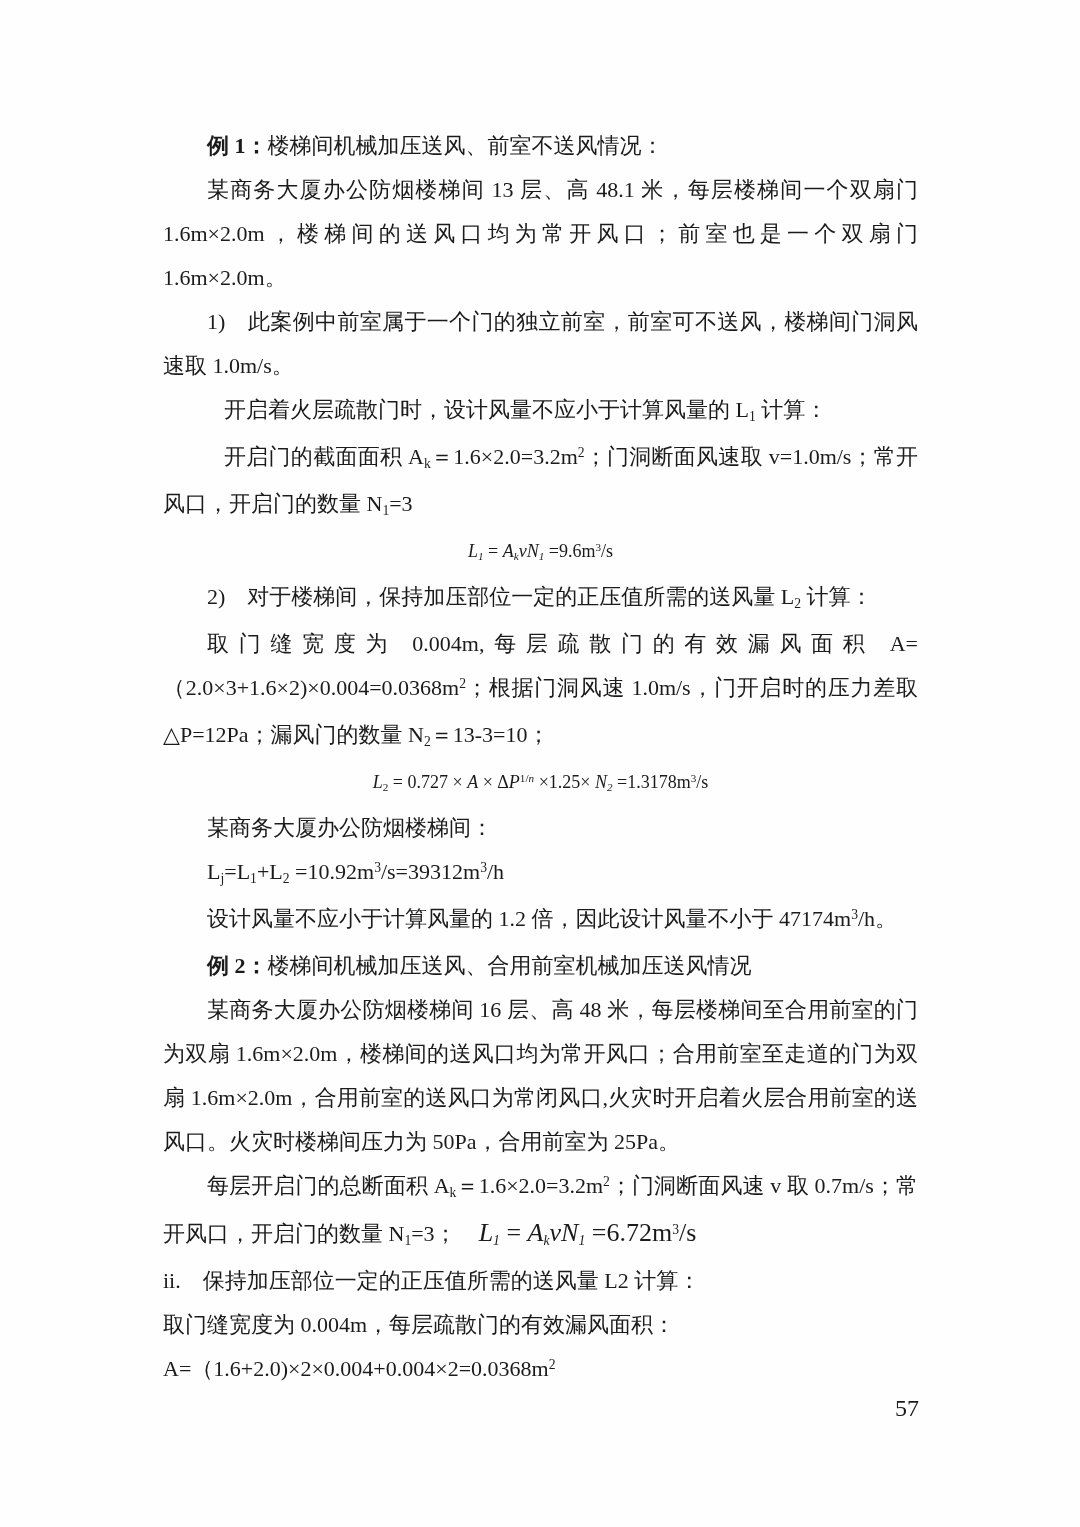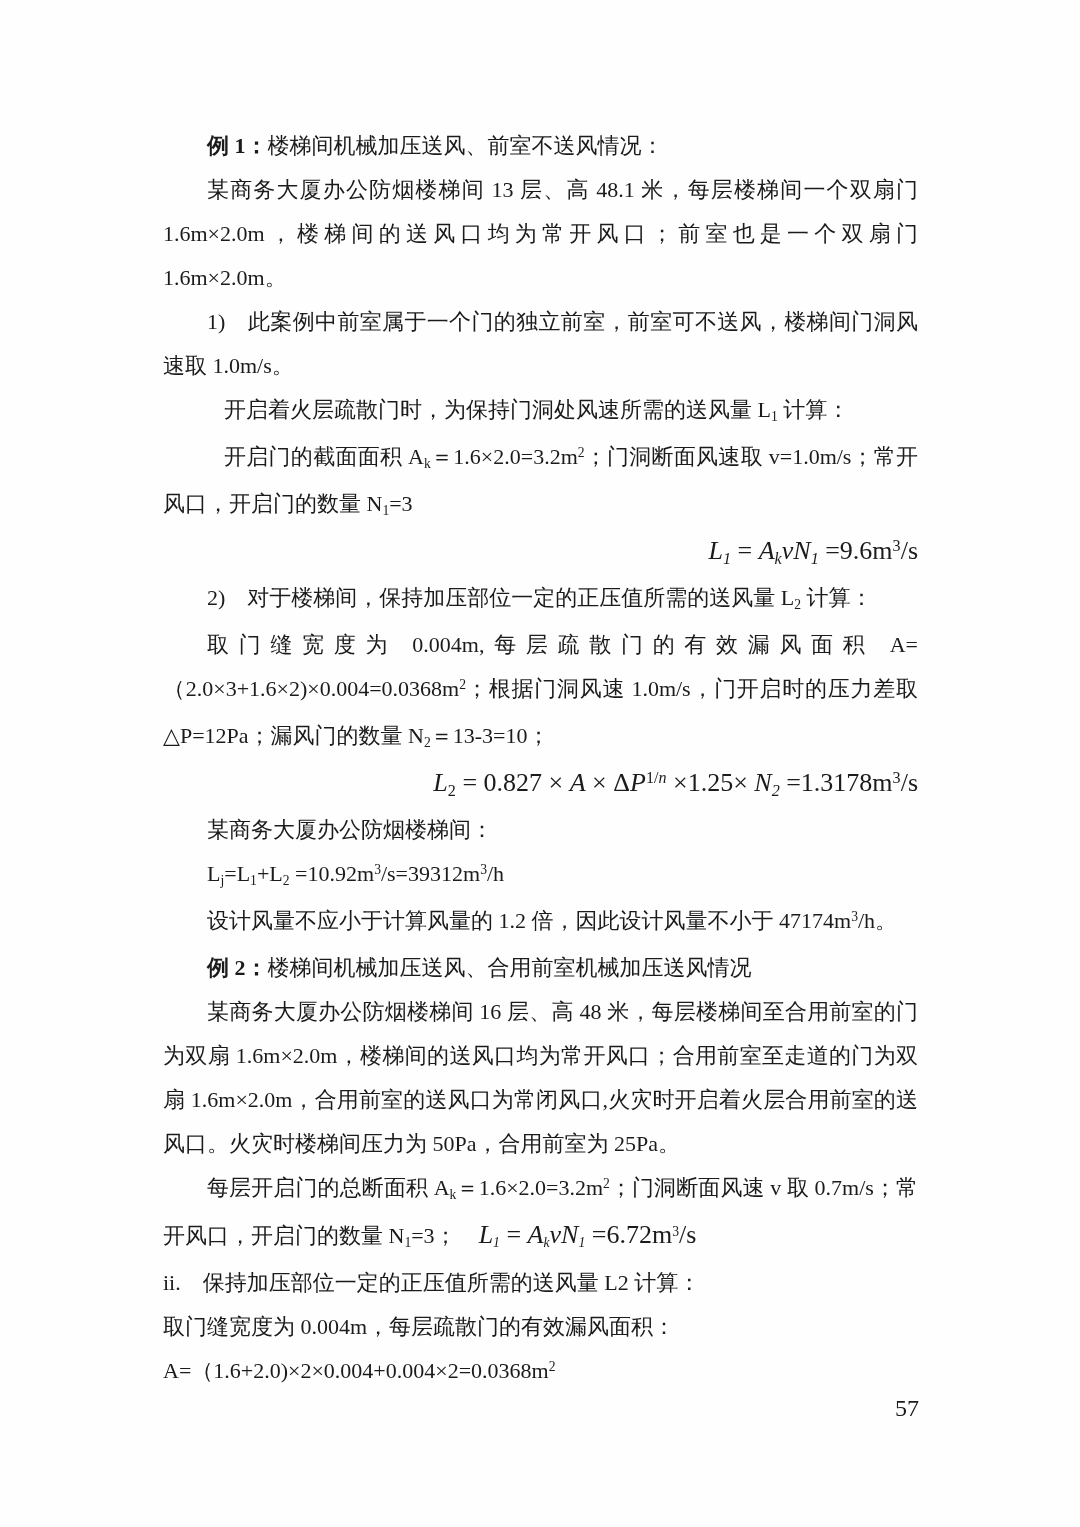--- a/index.html
+++ b/index.html
@@ -21,21 +21,21 @@
     font-size:22px;
     line-height:44px;
     text-align:justify;
   }
   .content p{margin:0;padding:0;}
   
   .ind2{text-indent:44px;}          
   .ind28{text-indent:61px;}         
   .blk77{margin-left:77px;}         
   .blk55{margin-left:55px;}         
-  .fml{font-size:26px;line-height:44px;text-align:right;margin:4px 0 2px 0;}
+  .fml{font-size:18px;line-height:44px;text-align:center;margin:4px 0 2px 0;}
   .f1{padding-left:100px;}
   .f2{padding-left:76px;}
   .fm2{font-size:26px;}
   
   .b{font-weight:700;}
   .it{font-style:italic;}
   .sb{font-size:0.62em;position:relative;top:0.28em;}
   .sp{font-size:0.62em;position:relative;top:-0.52em;}
   .pagenum{
     position:absolute;
@@ -46,26 +46,26 @@
   }
 </style>
 </head>
 <body>
 
 <div class="page">
   <div class="content">
       <p class="ind2"><span class="b">例 1：</span><span>楼梯间机械加压送风、前室不送风情况：</span></p>
       <p class="ind2"><span>某商务大厦办公防烟楼梯间 13 层、高 48.1 米，每层楼梯间一个双扇门 1.6m×2.0m，楼梯间的送风口均为常开风口；前室也是一个双扇门 1.6m×2.0m。</span></p>
       <p class="ind2"><span>1)　此案例中前室属于一个门的独立前室，前室可不送风，楼梯间门洞风速取 1.0m/s。</span></p>
-      <p class="ind28"><span>开启着火层疏散门时，为保持门洞处风速所需的送风量 L</span><span class="sb">1</span><span> 计算：</span></p>
+      <p class="ind28"><span>开启着火层疏散门时，设计风量不应小于计算风量的 L</span><span class="sb">1</span><span> 计算：</span></p>
       <p class="ind28"><span>开启门的截面面积 A</span><span class="sb">k</span><span>＝1.6×2.0=3.2m</span><span class="sp">2</span><span>；门洞断面风速取 v=1.0m/s；常开风口，开启</span><span>门的数量 N</span><span class="sb">1</span><span>=3</span></p>
       <p class="fml f1"><span class="it">L</span><span class="it sb">1</span><span> = </span><span class="it">A</span><span class="it sb">k</span><span class="it">vN</span><span class="it sb">1</span><span> =9.6m</span><span class="sp">3</span><span>/s</span></p>
       <p class="ind2"><span>2)　对于楼梯间，保持加压部位一定的正压值所需的送风量 L</span><span class="sb">2</span><span> 计算：</span></p>
       <p class="ind2"><span>取门缝宽度为 0.004m,每层疏散门的有效漏风面积 A=（2.0×3+1.6×2)×0.004=0.0368m</span><span class="sp">2</span><span>；根据门洞风速 1.0m/s，门开启时的压力差取△P=12Pa；漏风门的数量 N</span><span class="sb">2</span><span>＝13-3=10；</span></p>
-      <p class="fml f2"><span class="it">L</span><span class="sb">2</span><span> = 0.827 × </span><span class="it">A</span><span> × Δ</span><span class="it">P</span><span class="sp">1/</span><span class="sp it">n</span><span> ×1.25× </span><span class="it">N</span><span class="it sb">2</span><span> =1.3178m</span><span class="sp">3</span><span>/s</span></p>
+      <p class="fml f2"><span class="it">L</span><span class="sb">2</span><span> = 0.727 × </span><span class="it">A</span><span> × Δ</span><span class="it">P</span><span class="sp">1/</span><span class="sp it">n</span><span> ×1.25× </span><span class="it">N</span><span class="it sb">2</span><span> =1.3178m</span><span class="sp">3</span><span>/s</span></p>
       <p class="ind2"><span>某商务大厦办公防烟楼梯间：</span></p>
       <p class="ind2"><span>L</span><span class="sb">j</span><span>=L</span><span class="sb">1</span><span>+L</span><span class="sb">2</span><span> =10.92m</span><span class="sp">3</span><span>/s=39312m</span><span class="sp">3</span><span>/h</span></p>
       <p class="ind2"><span>设计风量不应小于计算风量的 1.2 倍，因此设计风量不小于 47174m</span><span class="sp">3</span><span>/h。</span></p>
       <p class="ind2"><span class="b">例 2：</span><span>楼梯间机械加压送风、合用前室机械加压送风情况</span></p>
       <p class="ind2"><span>某商务大厦办公防烟楼梯间 16 层、高 48 米，每层楼梯间至合用前室的门为双扇 1.6m×2.0m，楼梯间的送风口均为常开风口；合用前室至走道的门为双扇 1.6m×2.0m，合用前室的送风口为常闭风口,火灾时开启着火层合用前室的送风口。火灾时楼梯间压力为 50Pa，合用前室为 25Pa。</span></p>
       <p class="ind2"><span>每层开启门的总断面积 A</span><span class="sb">k</span><span>＝1.6×2.0=3.2m</span><span class="sp">2</span><span>；门洞断面风速 v 取 0.7m/s；常开风口，开</span><span>启门的数量 N</span><span class="sb">1</span><span>=3；　</span><span class="fm2 it">L</span><span class="fm2 it sb">1</span><span class="fm2"> = </span><span class="fm2 it">A</span><span class="fm2 it sb">k</span><span class="fm2 it">vN</span><span class="fm2 it sb">1</span><span class="fm2"> =6.72m</span><span class="fm2 sp">3</span><span class="fm2">/s</span></p>
       <p class="blk55"><span>ii.　保持加压部位一定的正压值所需的送风量 L2 计算：</span></p>
       <p><span>取门缝宽度为 0.004m，每层疏散门的有效漏风面积：</span></p>
       <p><span>A=（1.6+2.0)×2×0.004+0.004×2=0.0368m</span><span class="sp">2</span></p>
     </div>

